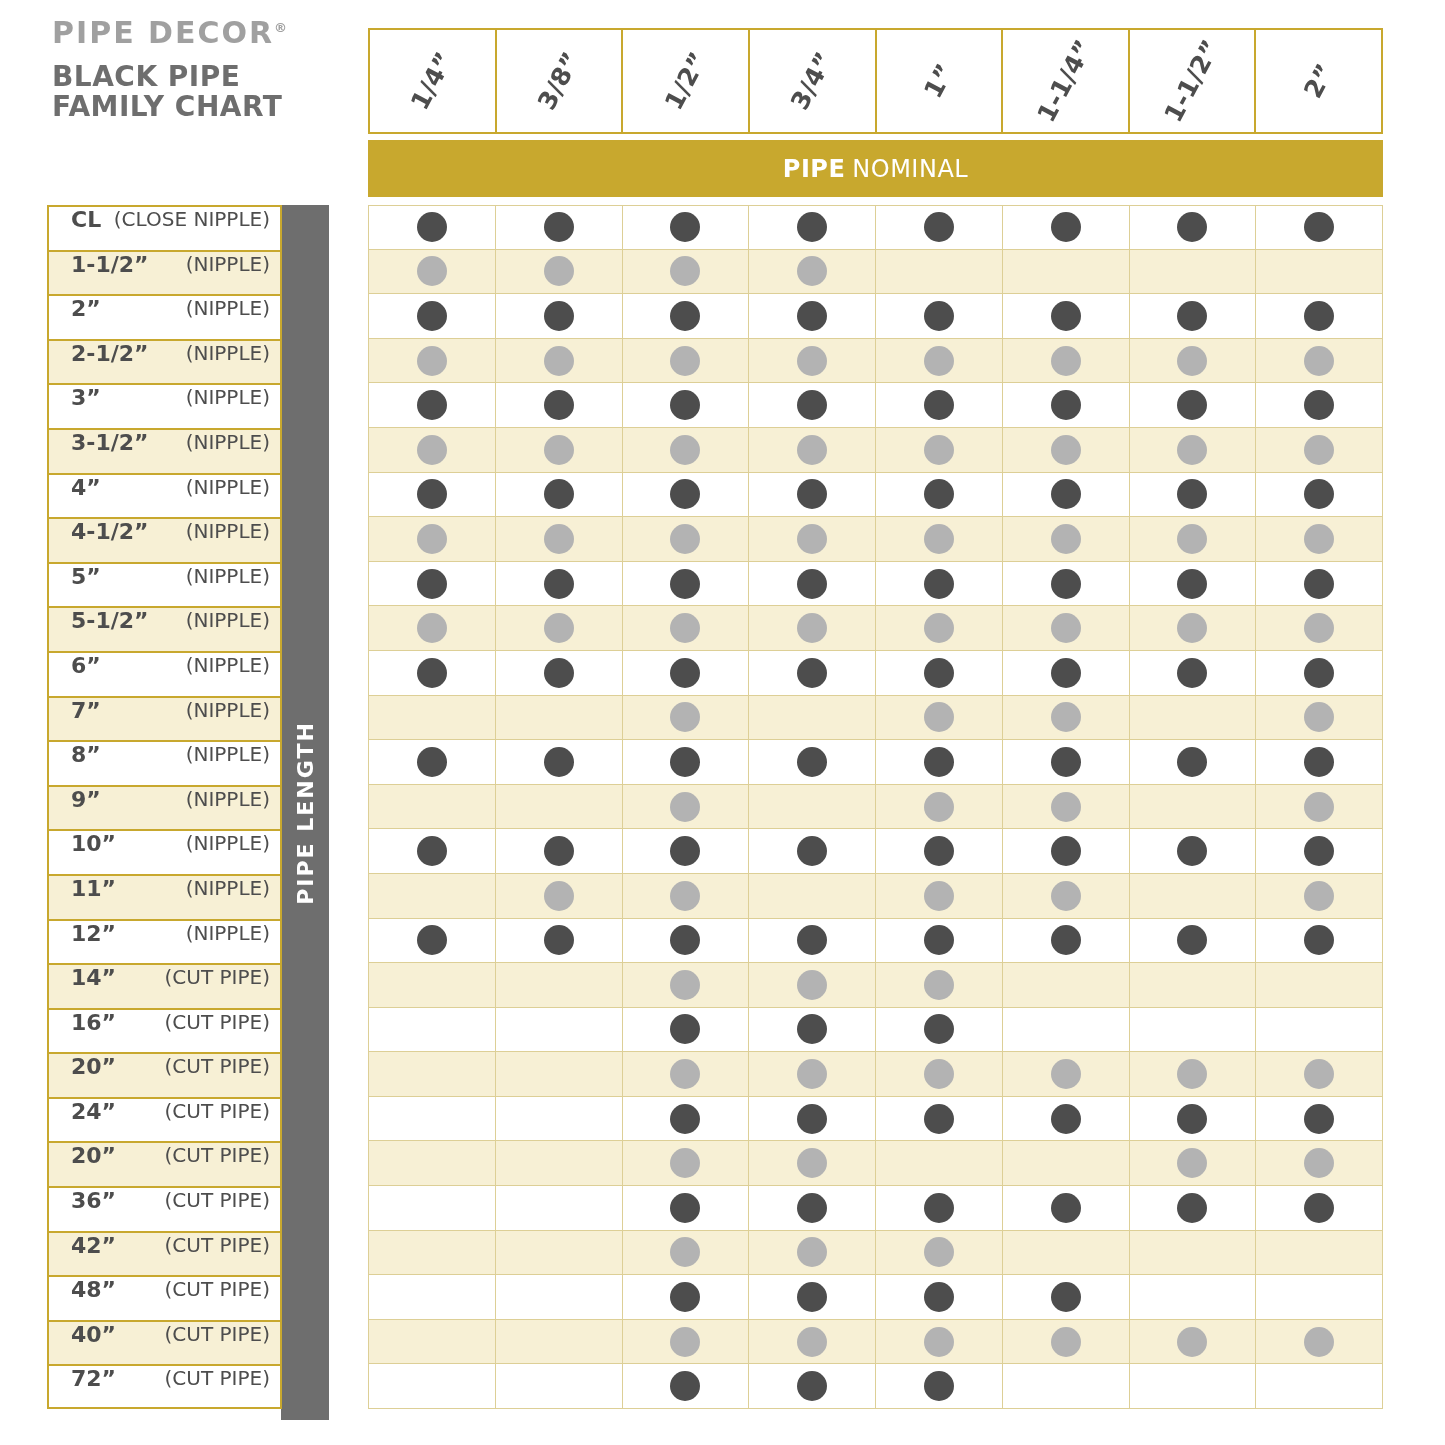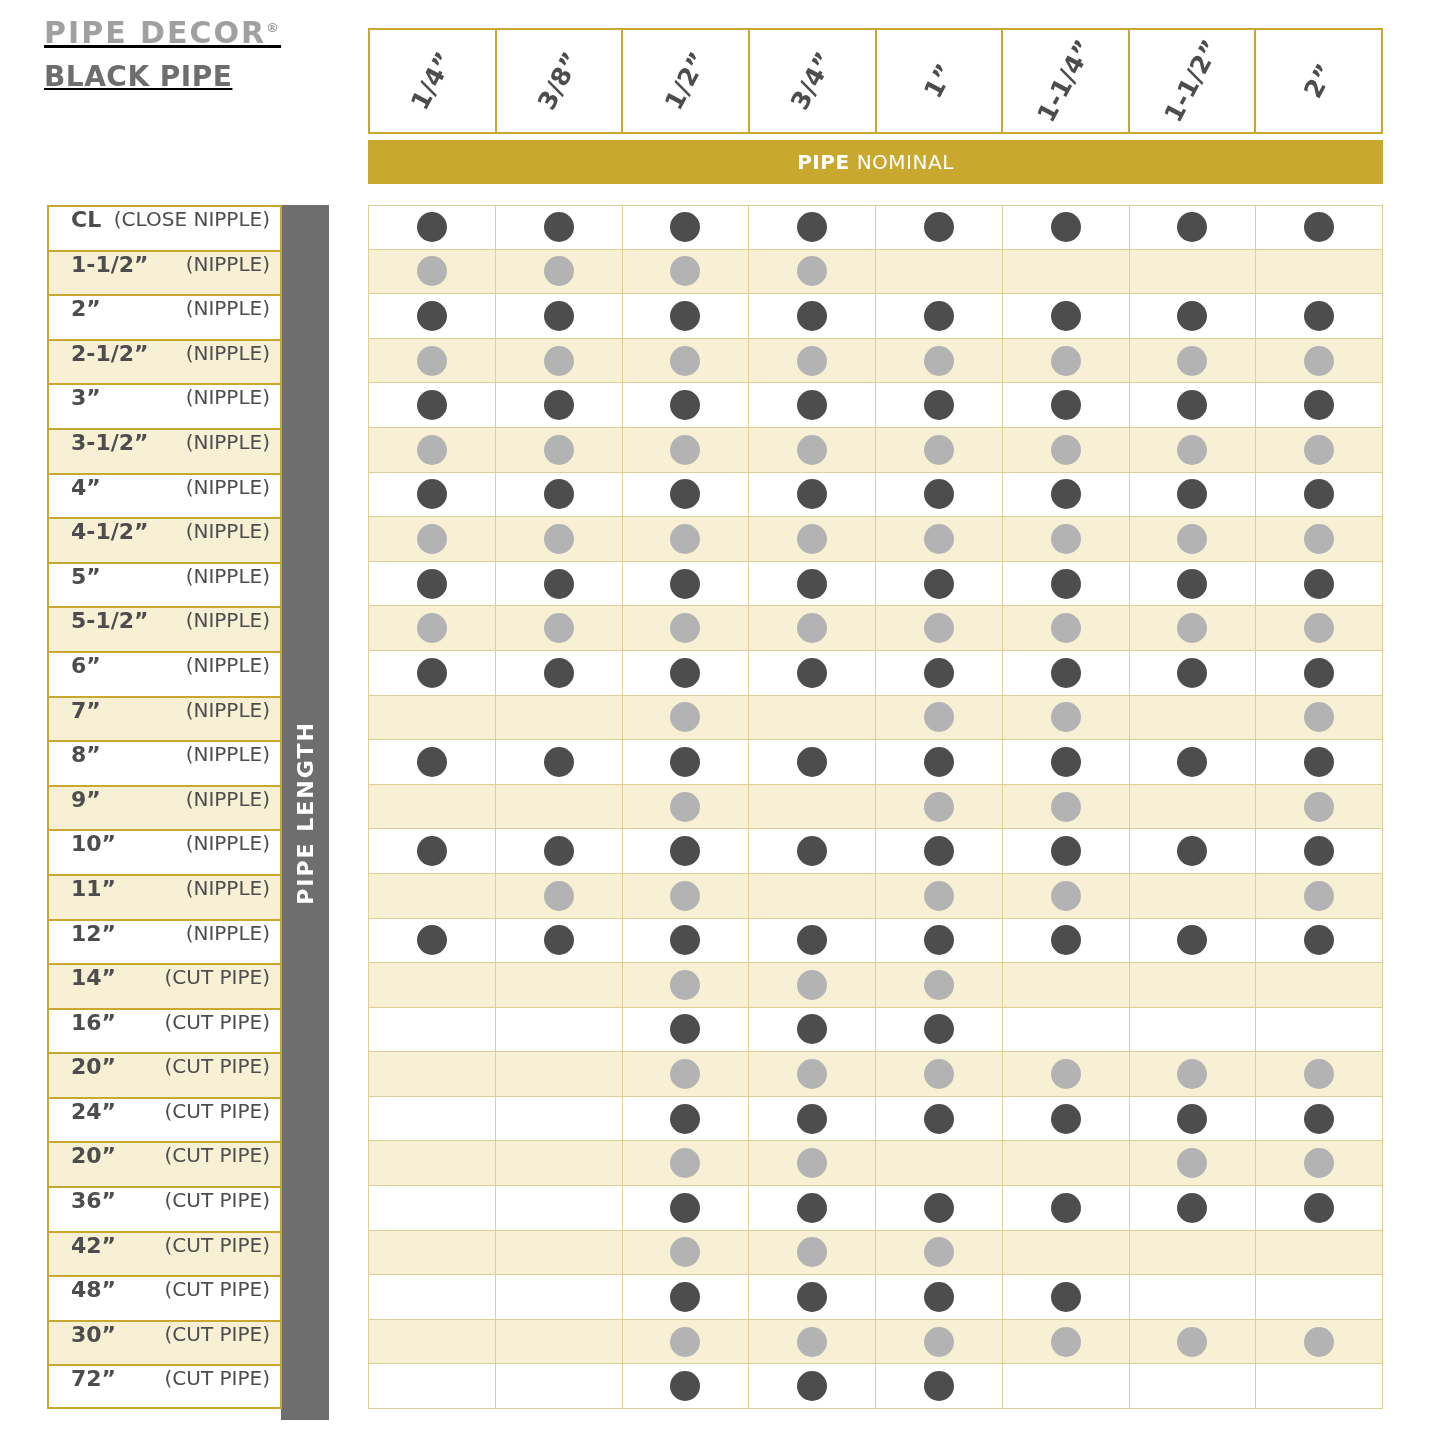--- a/index.html
+++ b/index.html
@@ -19,24 +19,23 @@
   #chart-root {
     position: absolute;
     left: 0; top: 0;
     width: 1445px;
     height: 1445px;
   }
 
   
   #brand {
     position: absolute;
-    left: 44px;
+    left: 52px;
     top: 18px;
     width: 320px;
-    text-decoration: underline;
   }
   #brand-logo {
     font-family: "DejaVu Sans", sans-serif;
     font-weight: bold;
     font-size: 30px;
     letter-spacing: 2px;
     color: #a0a0a0;
     line-height: 1;
     white-space: nowrap;
   }
@@ -84,28 +83,28 @@
     color: #4d4d4d;
     white-space: nowrap;
   }
 
   
   #nominal-bar {
     position: absolute;
     left: 368px;
     top: 140px;
     width: 1015px;
-    height: 44px;
+    height: 57px;
     background: #c8a82e;
     color: #ffffff;
     display: flex;
     align-items: center;
     justify-content: center;
     font-family: "DejaVu Sans", sans-serif;
-    font-size: 20px;
+    font-size: 24px;
     letter-spacing: 0.5px;
   }
   #nominal-bar b { font-weight: bold; margin-right: 7px; }
 
   
   #length-bar {
     position: absolute;
     left: 281px;
     top: 205px;
     width: 48px;
@@ -197,20 +196,21 @@
 <body>
 
 <div id="chart-root">
 
   <div id="brand">
     <div id="brand-logo">
       <span>PIPE DECOR</span><span class="reg">®</span>
     </div>
     <div id="brand-title">
       <div>BLACK PIPE</div>
+      <div>FAMILY CHART</div>
     </div>
   </div>
 
   <div id="col-headers">
       <div class="col-head">
         <span>1/4”</span>
       </div>
       <div class="col-head">
         <span>3/8”</span>
       </div>
@@ -338,21 +338,21 @@
       </div>
       <div class="row-label alt">
         <div class="rl-size">42”</div>
         <div class="rl-type">(CUT PIPE)</div>
       </div>
       <div class="row-label">
         <div class="rl-size">48”</div>
         <div class="rl-type">(CUT PIPE)</div>
       </div>
       <div class="row-label alt">
-        <div class="rl-size">30”</div>
+        <div class="rl-size">40”</div>
         <div class="rl-type">(CUT PIPE)</div>
       </div>
       <div class="row-label row-labels-last">
         <div class="rl-size">72”</div>
         <div class="rl-type">(CUT PIPE)</div>
       </div>
     </div>
 
   <div id="grid">
       <div class="grid-row">

